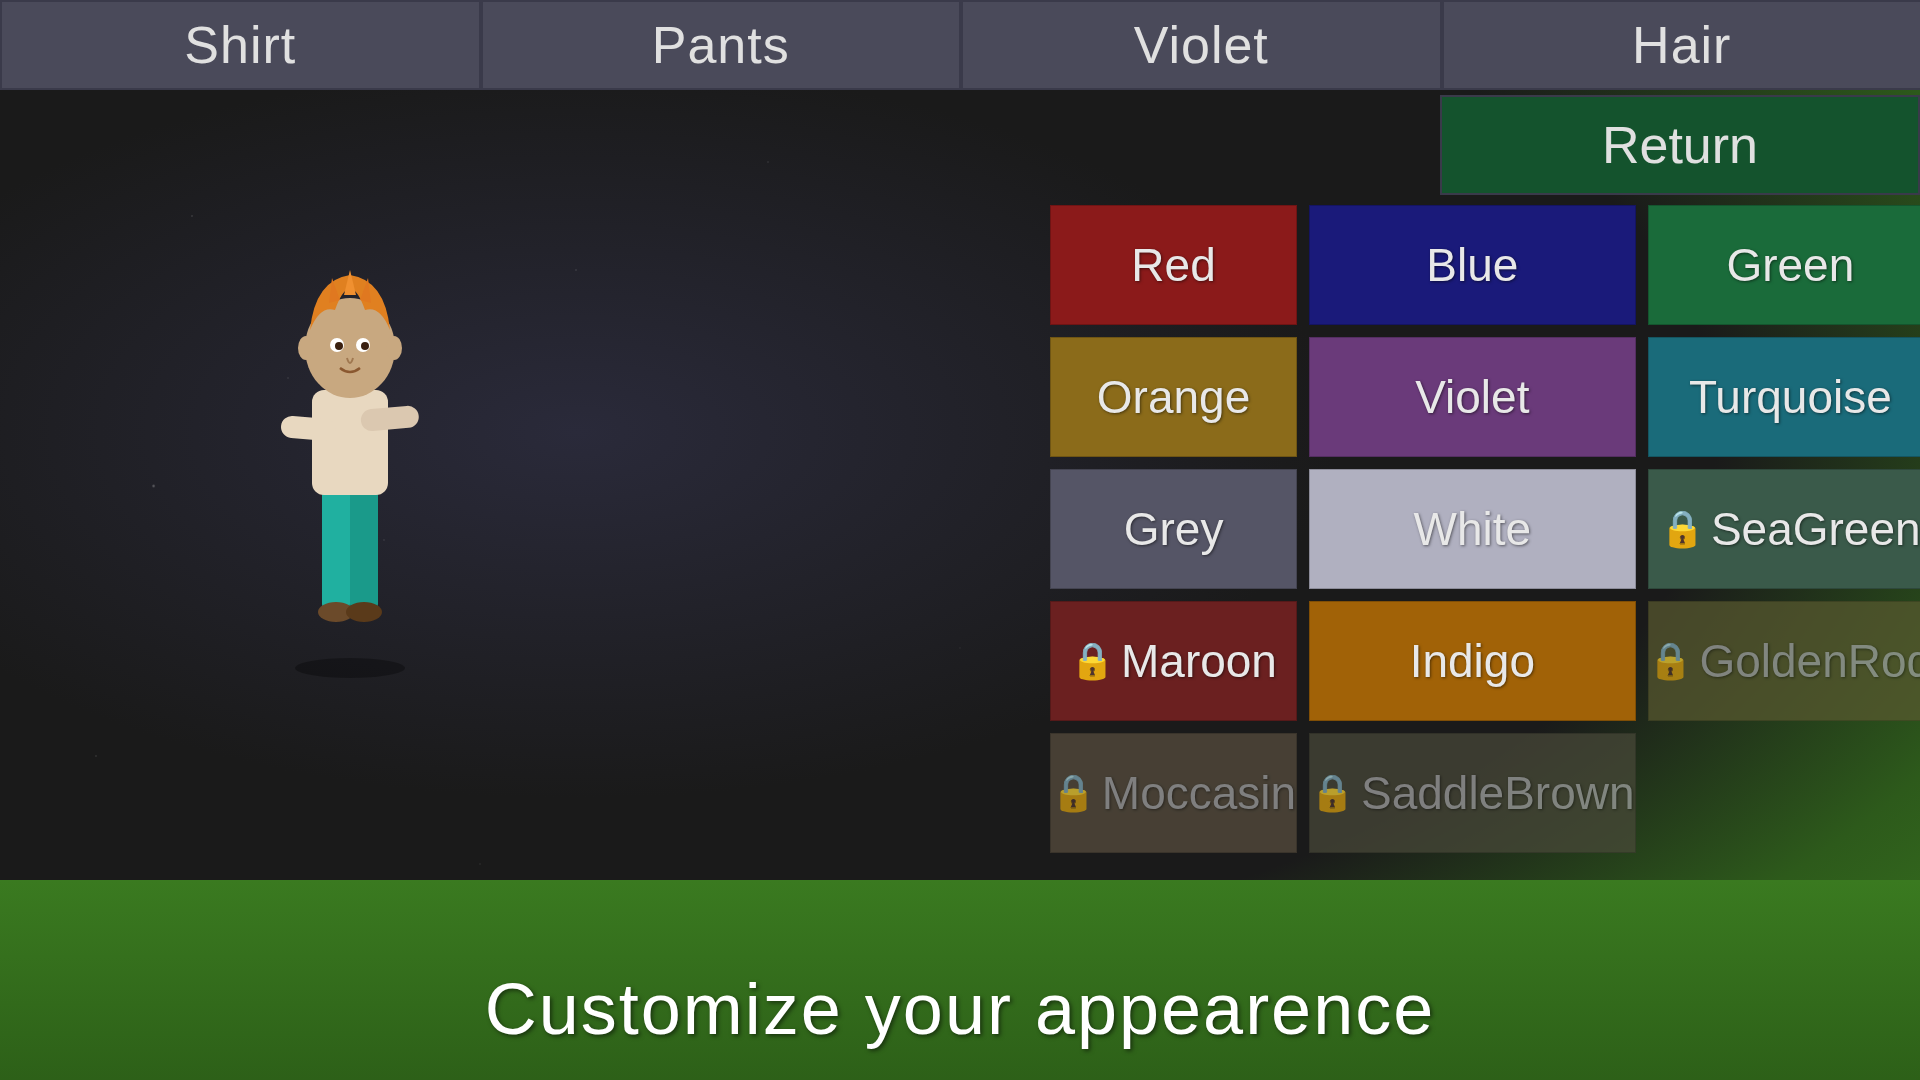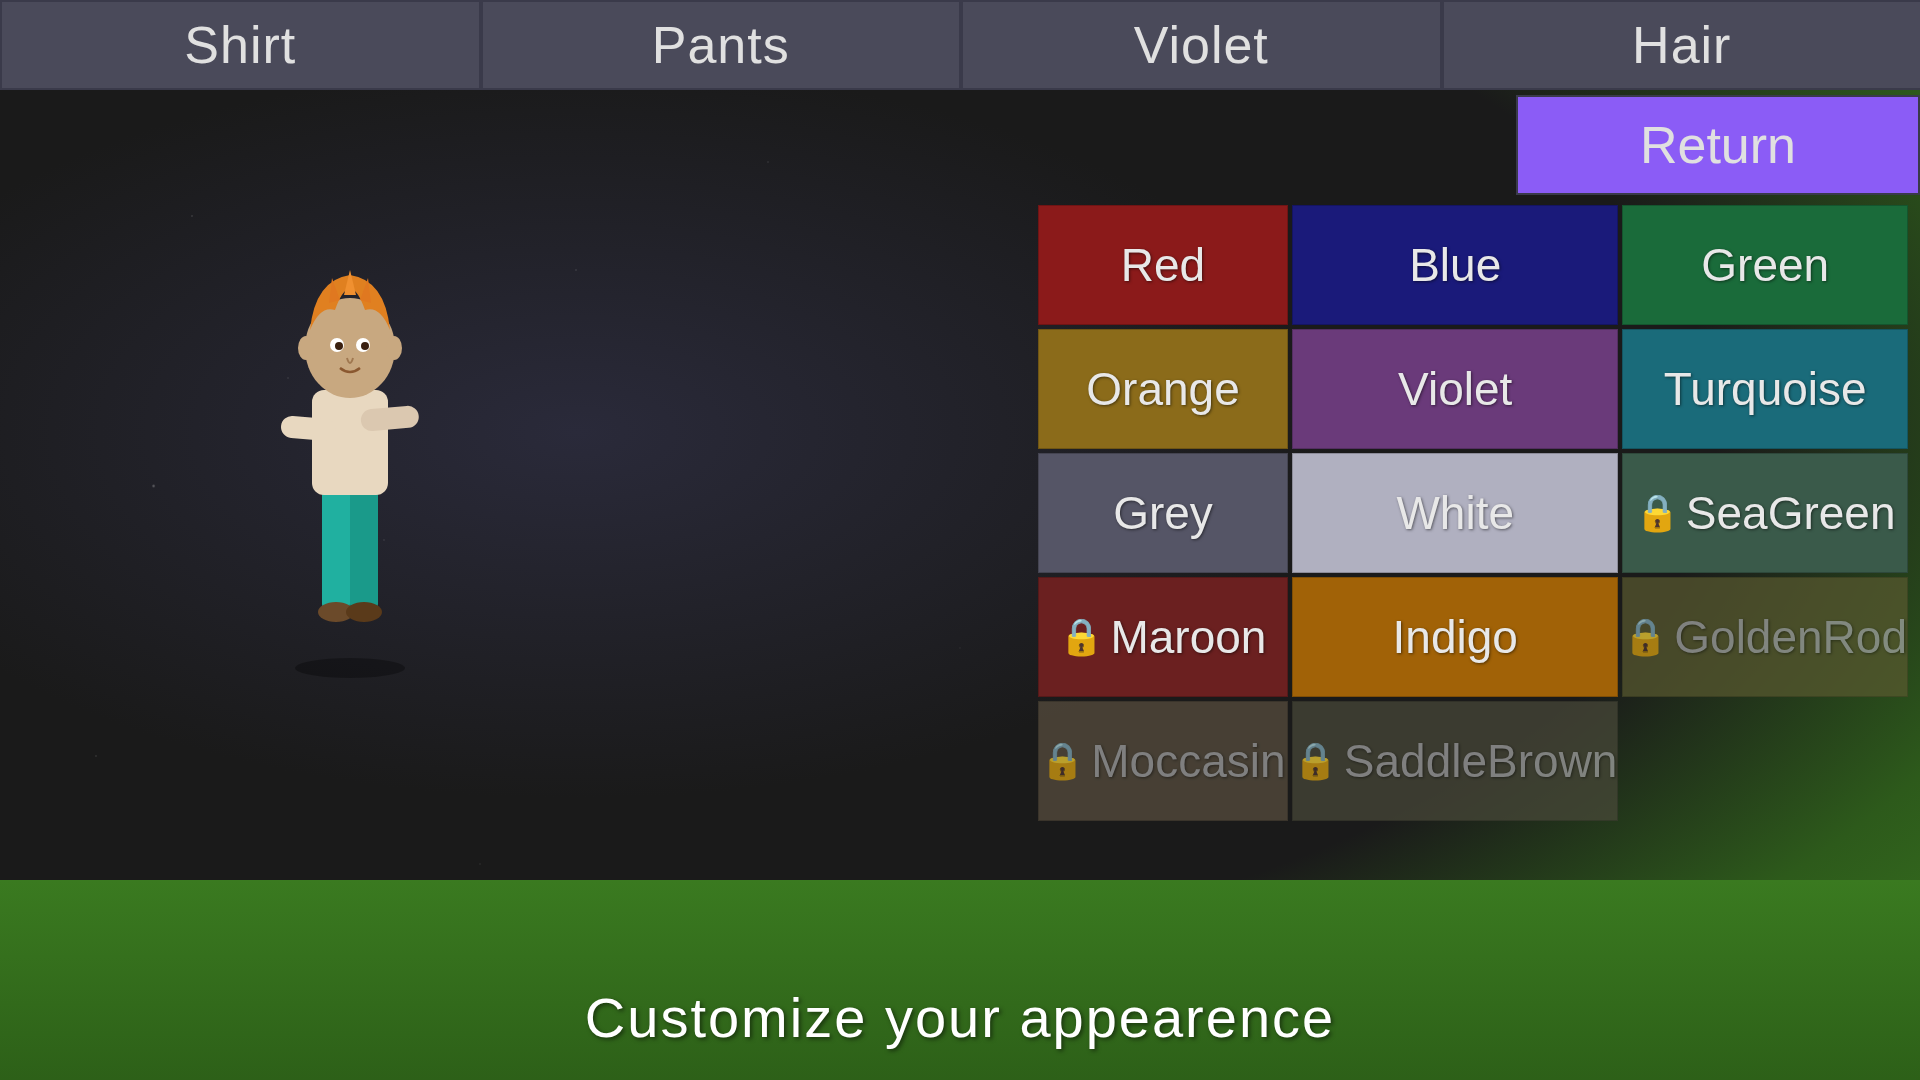--- a/index.html
+++ b/index.html
@@ -80,47 +80,47 @@
       font-size: 52px;
       font-weight: 400;
       letter-spacing: 1px;
     }
 
     
     .return-btn {
       position: absolute;
       top: 95px;
       right: 0;
-      width: 404px;
+      width: 480px;
       height: 100px;
-      background: #8b5cf6;
+      background: #14532d;
       border: 2px solid #3a3a4a;
       display: flex;
       align-items: center;
       justify-content: center;
       cursor: pointer;
       z-index: 10;
     }
 
     .return-label {
       color: #e0e0e0;
       font-size: 52px;
       font-weight: 400;
     }
 
     
     .color-grid {
       position: absolute;
       top: 205px;
-      right: 12px;
+      right: 0;
       width: 870px;
       z-index: 10;
       display: grid;
       grid-template-columns: repeat(3, 1fr);
-      gap: 4px;
+      gap: 12px;
     }
 
     .color-cell {
       height: 120px;
       display: flex;
       align-items: center;
       justify-content: center;
       cursor: pointer;
       position: relative;
       border: 1px solid rgba(0,0,0,0.2);
@@ -161,21 +161,21 @@
       position: absolute;
       bottom: 30px;
       left: 0;
       right: 0;
       text-align: center;
       z-index: 10;
     }
 
     .bottom-text-label {
       color: white;
-      font-size: 56px;
+      font-size: 72px;
       font-family: 'Comic Sans MS', cursive, sans-serif;
       text-shadow: 2px 2px 4px rgba(0,0,0,0.5);
       letter-spacing: 2px;
     }
 
     
     .c-red { background: #8B1A1A; }
     .c-blue { background: #1a1a7a; }
     .c-green { background: #1a6b3a; justify-content: center; }
     .c-orange { background: #8B6B1A; text-align: right; }

